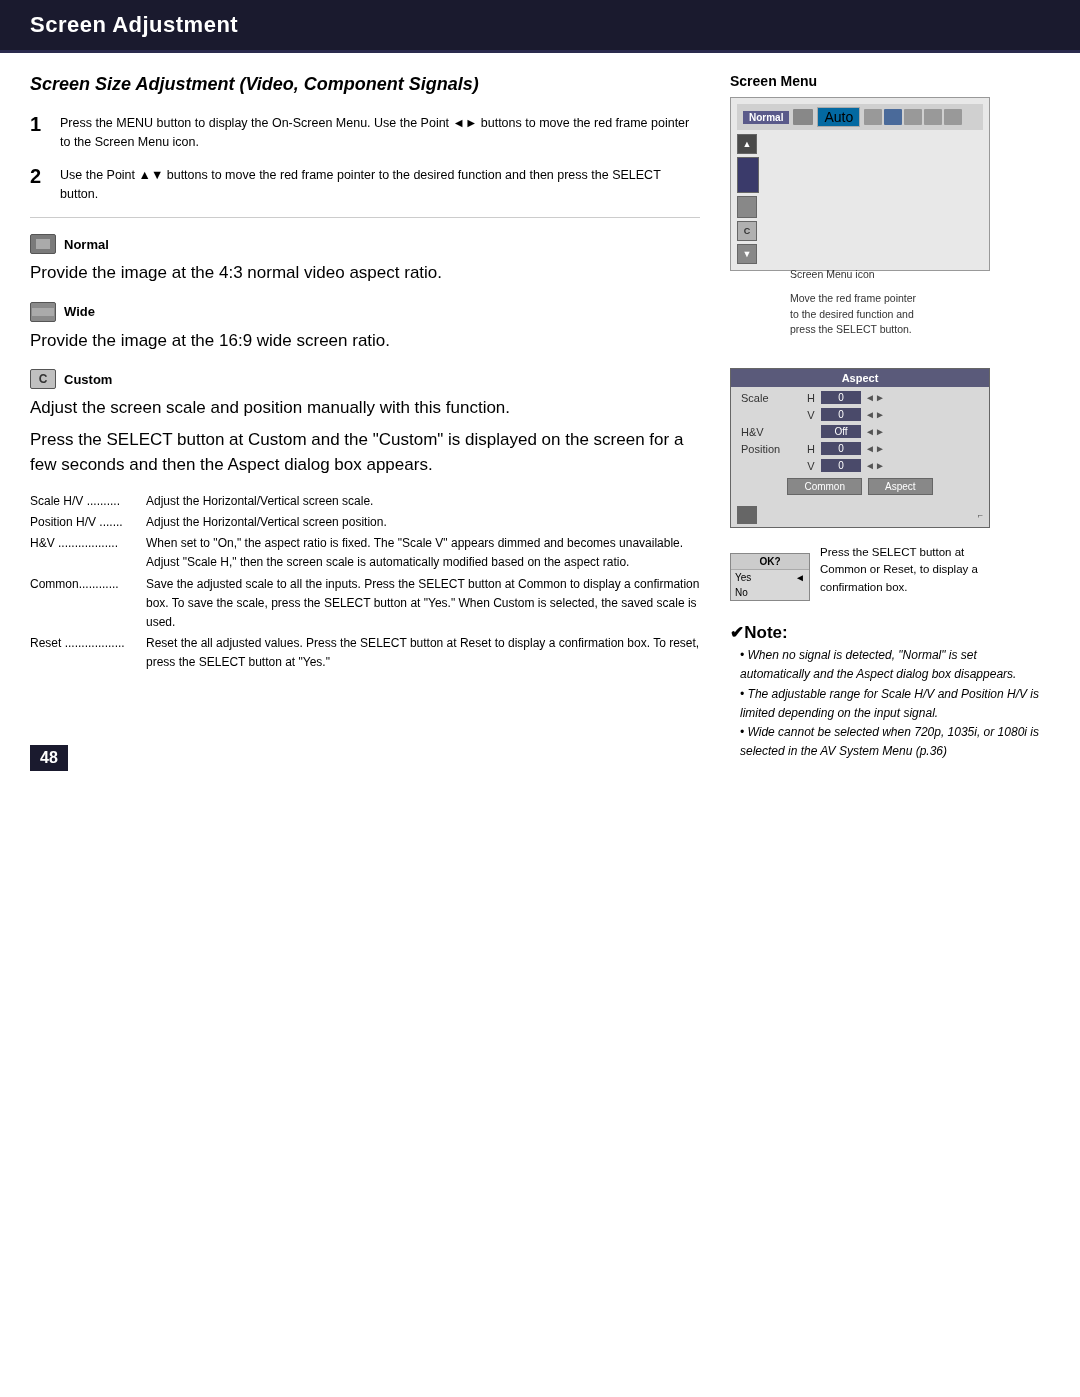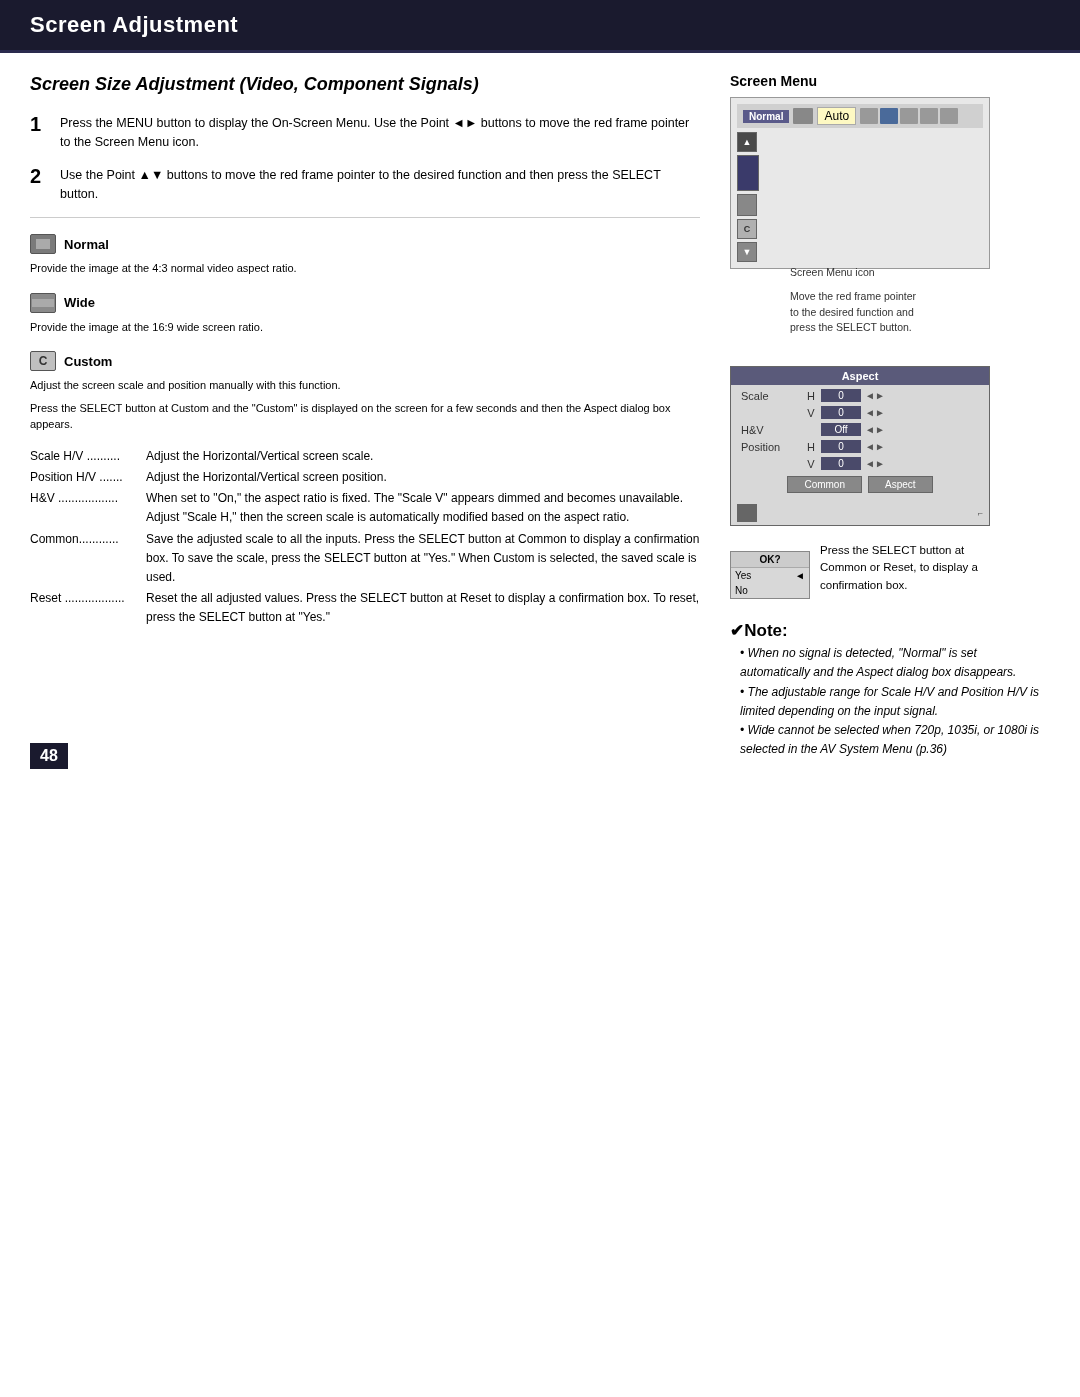--- a/index.html
+++ b/index.html
@@ -106,21 +106,21 @@
       color: #333;
       font-size: 12px;
       font-weight: bold;
     }
     .icon-item-label {
       font-size: 13px;
       font-weight: bold;
     }
 
     .description-text {
-      font-size: 11px;
+      font-size: 17px;
       line-height: 1.5;
       margin-bottom: 6px;
     }
 
     
     .detail-table {
       margin-top: 14px;
       font-size: 12px;
       line-height: 1.6;
     }
@@ -168,22 +168,22 @@
       padding: 1px 6px;
       font-weight: bold;
     }
     .sm-icon-placeholder {
       width: 20px;
       height: 16px;
       background: #888;
       border-radius: 1px;
     }
     .sm-auto-badge {
-      background: #fef9c3;
-      font-size: 12px;
+      background: #0369a1;
+      font-size: 14px;
       padding: 1px 6px;
       border: 1px solid #aaa;
     }
     .sm-icons-row {
       display: flex;
       gap: 2px;
     }
     .sm-small-icon {
       width: 18px;
       height: 16px;

